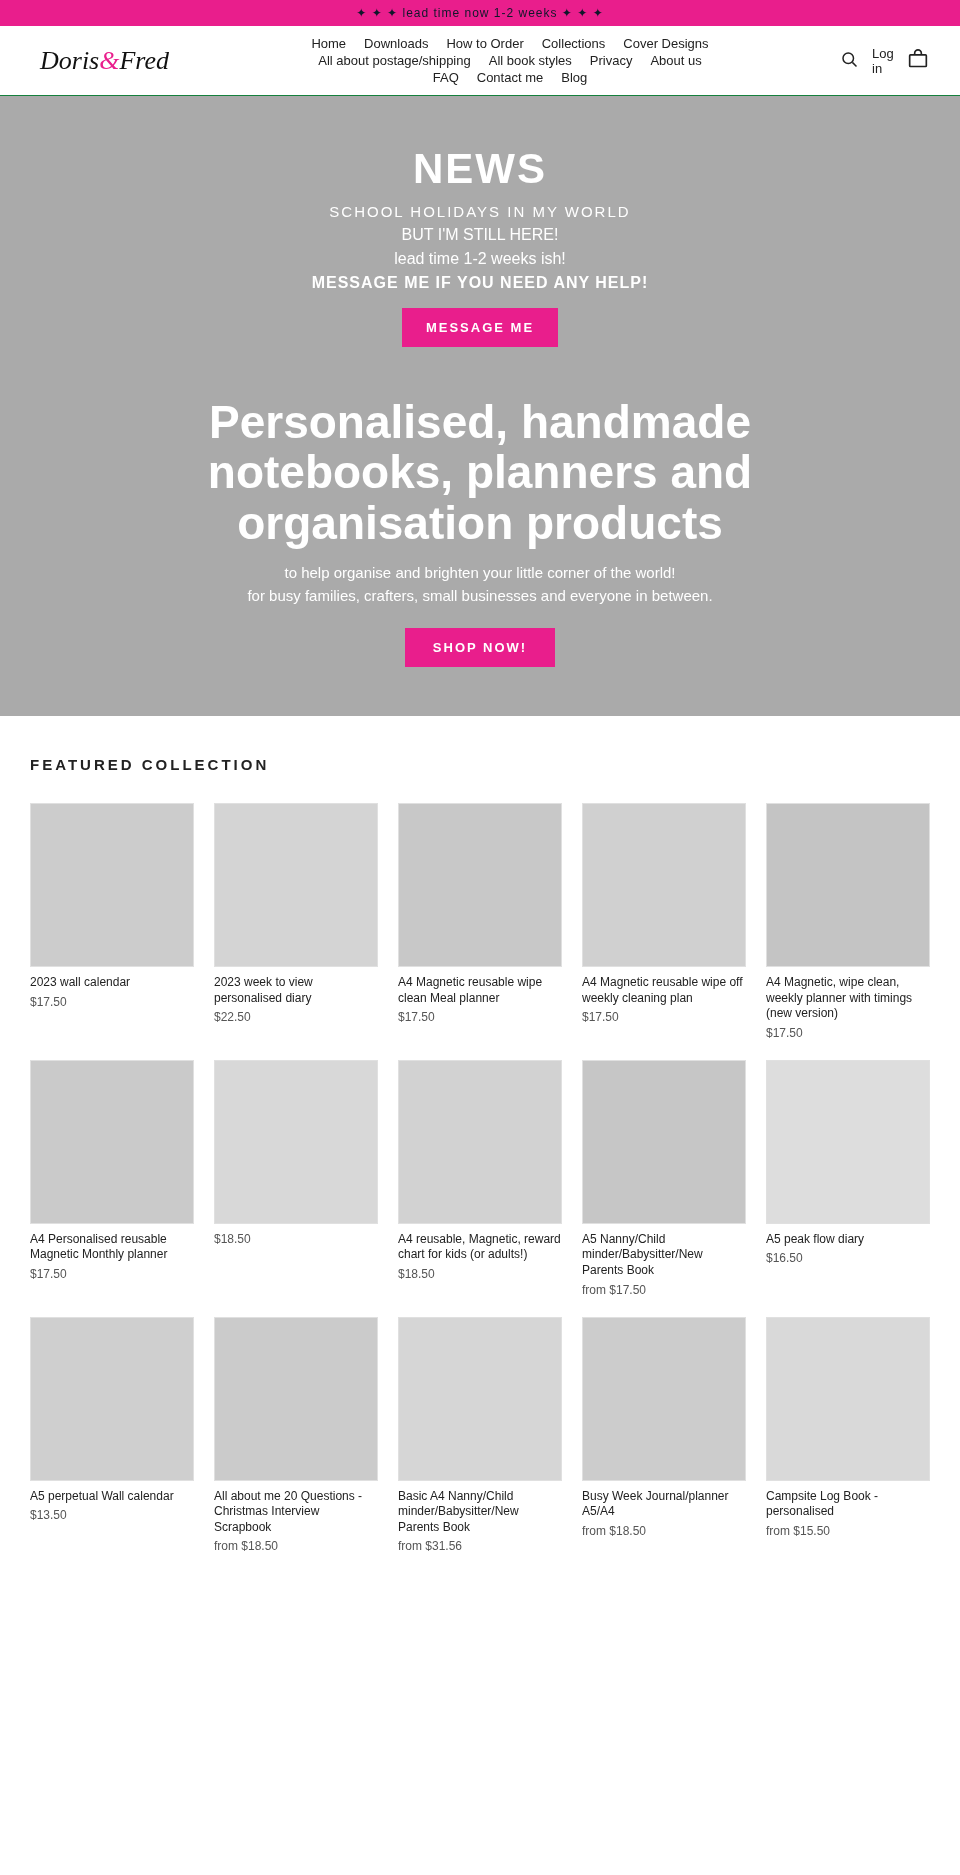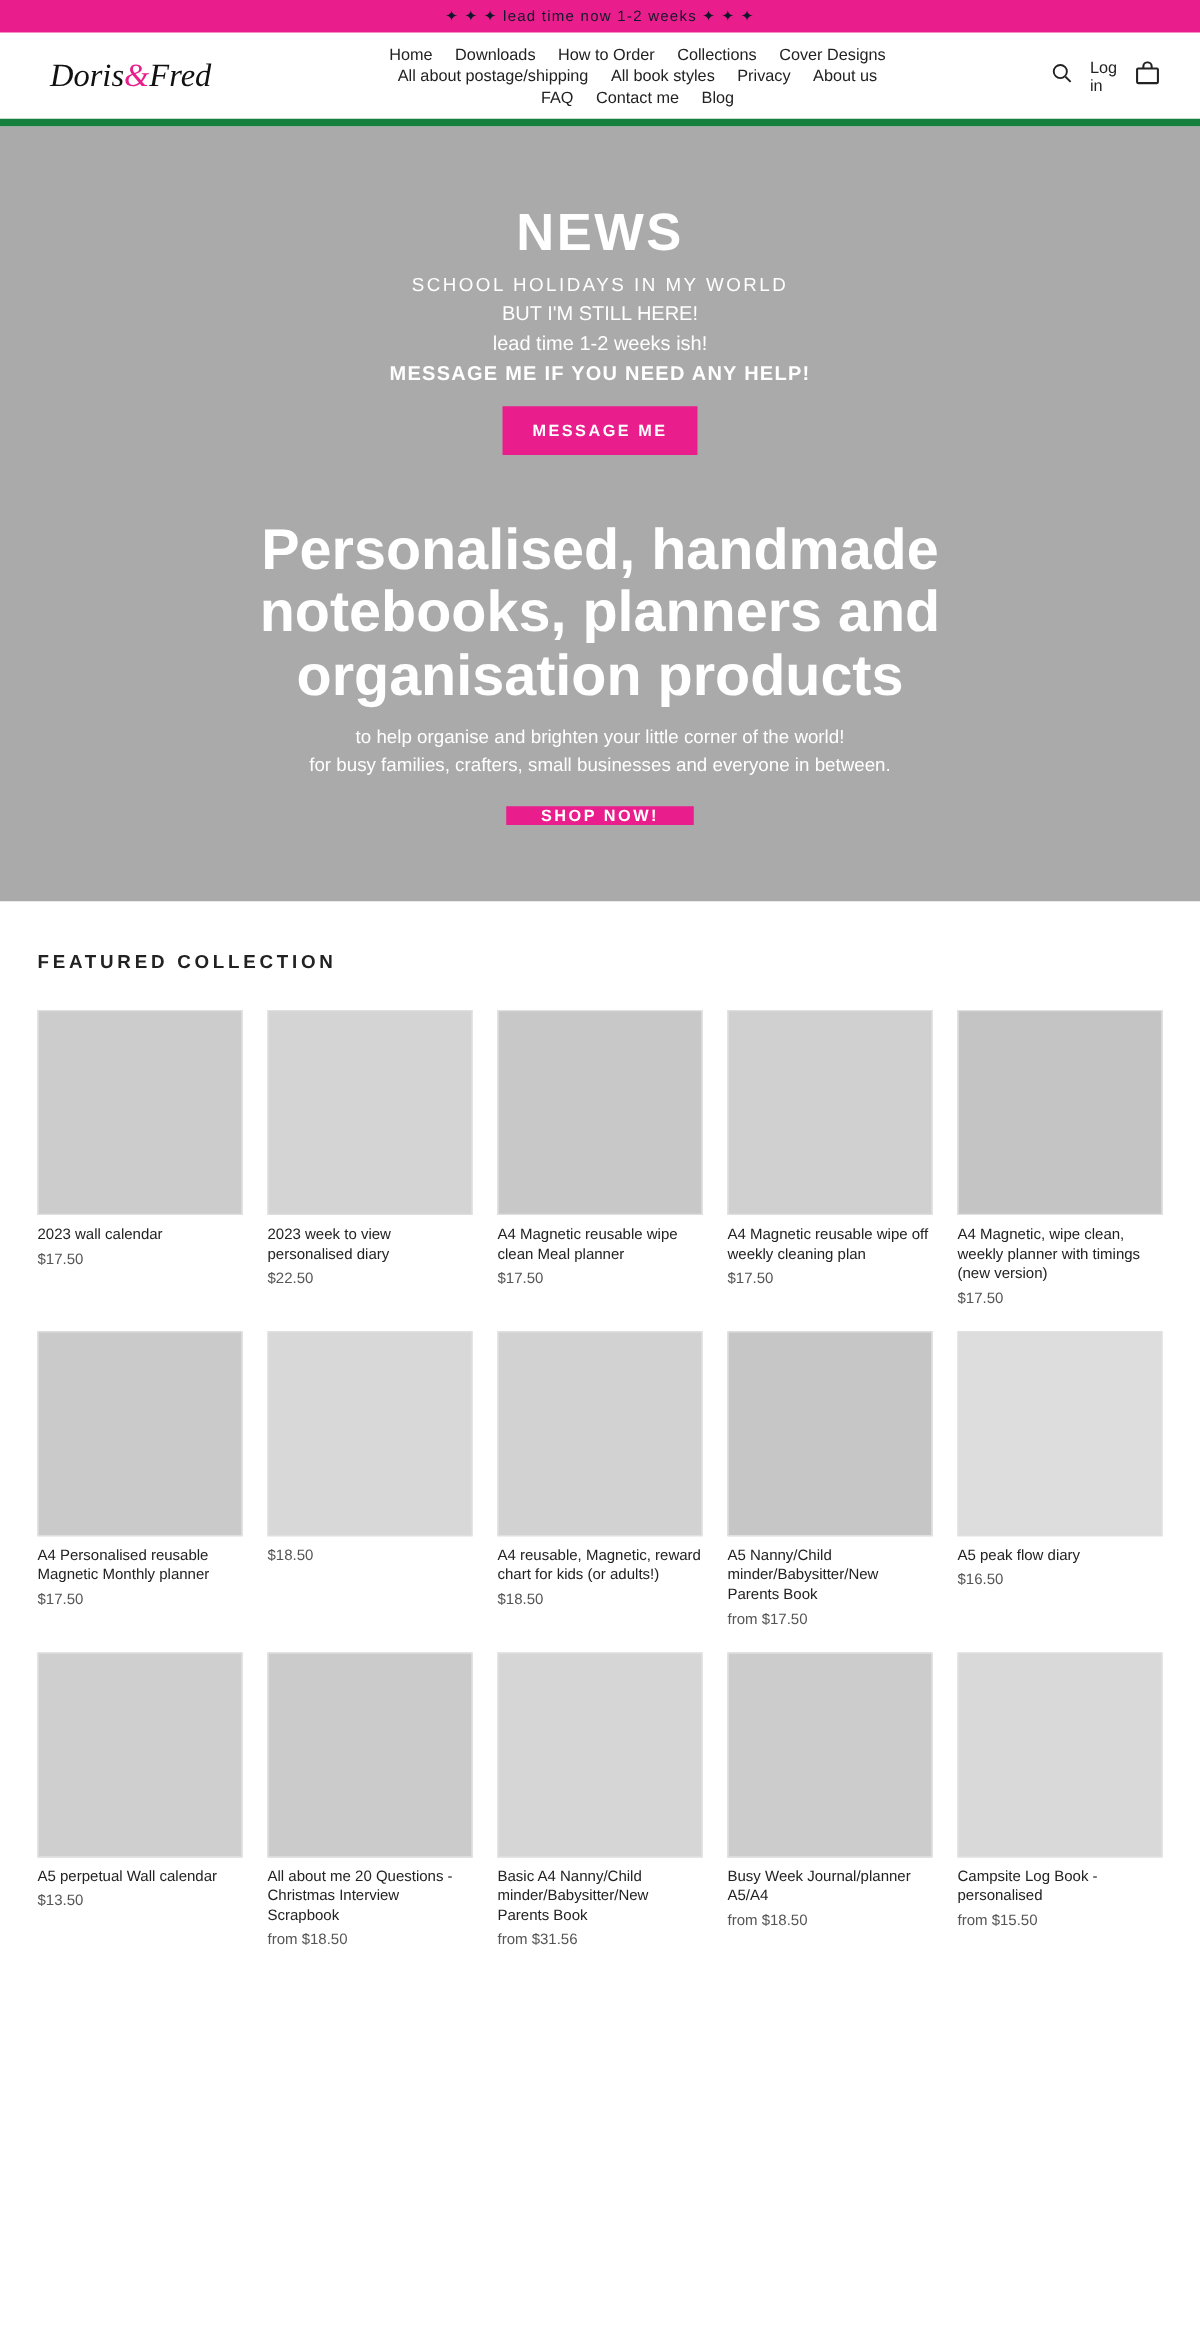--- a/index.html
+++ b/index.html
@@ -14,21 +14,21 @@
       font-size: 12px;
       letter-spacing: 1px;
     }
 
     
     header {
       display: flex;
       align-items: center;
       justify-content: space-between;
       padding: 10px 40px;
-      border-bottom: 6px solid #15803d;
+      border-bottom: 1px solid #15803d;
       position: relative;
     }
     .logo-area {
       width: 140px;
     }
     .logo-text {
       font-family: Georgia, serif;
       font-size: 26px;
       color: #111;
       font-style: italic;
@@ -134,21 +134,21 @@
     .hero-sub1, .hero-sub2 {
       color: #fff;
       font-size: 15px;
       margin-bottom: 6px;
     }
     .hero-shop-btn {
       margin-top: 18px;
       background: #e91e8c;
       color: #fff;
       border: none;
-      padding: 0 28px;
+      padding: 12px 28px;
       font-size: 13px;
       font-weight: bold;
       letter-spacing: 2px;
       cursor: pointer;
       text-transform: uppercase;
     }
 
     
     .featured-section {
       padding: 40px 30px;

